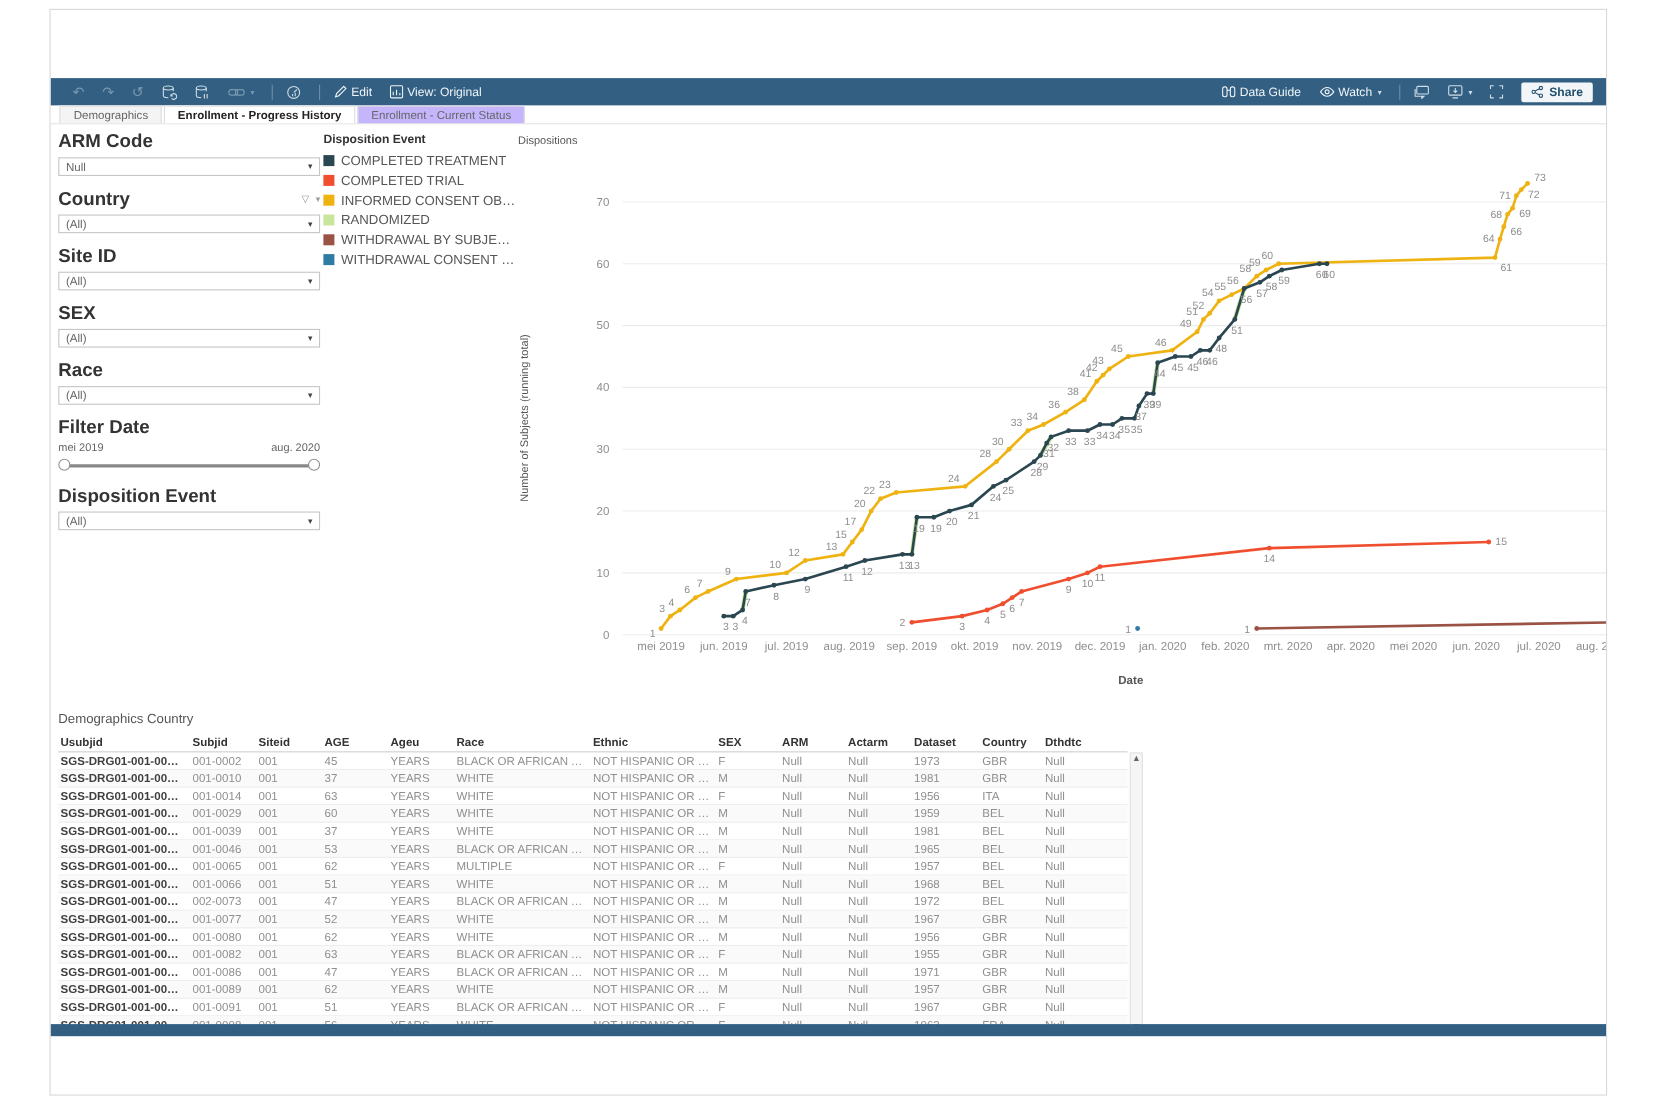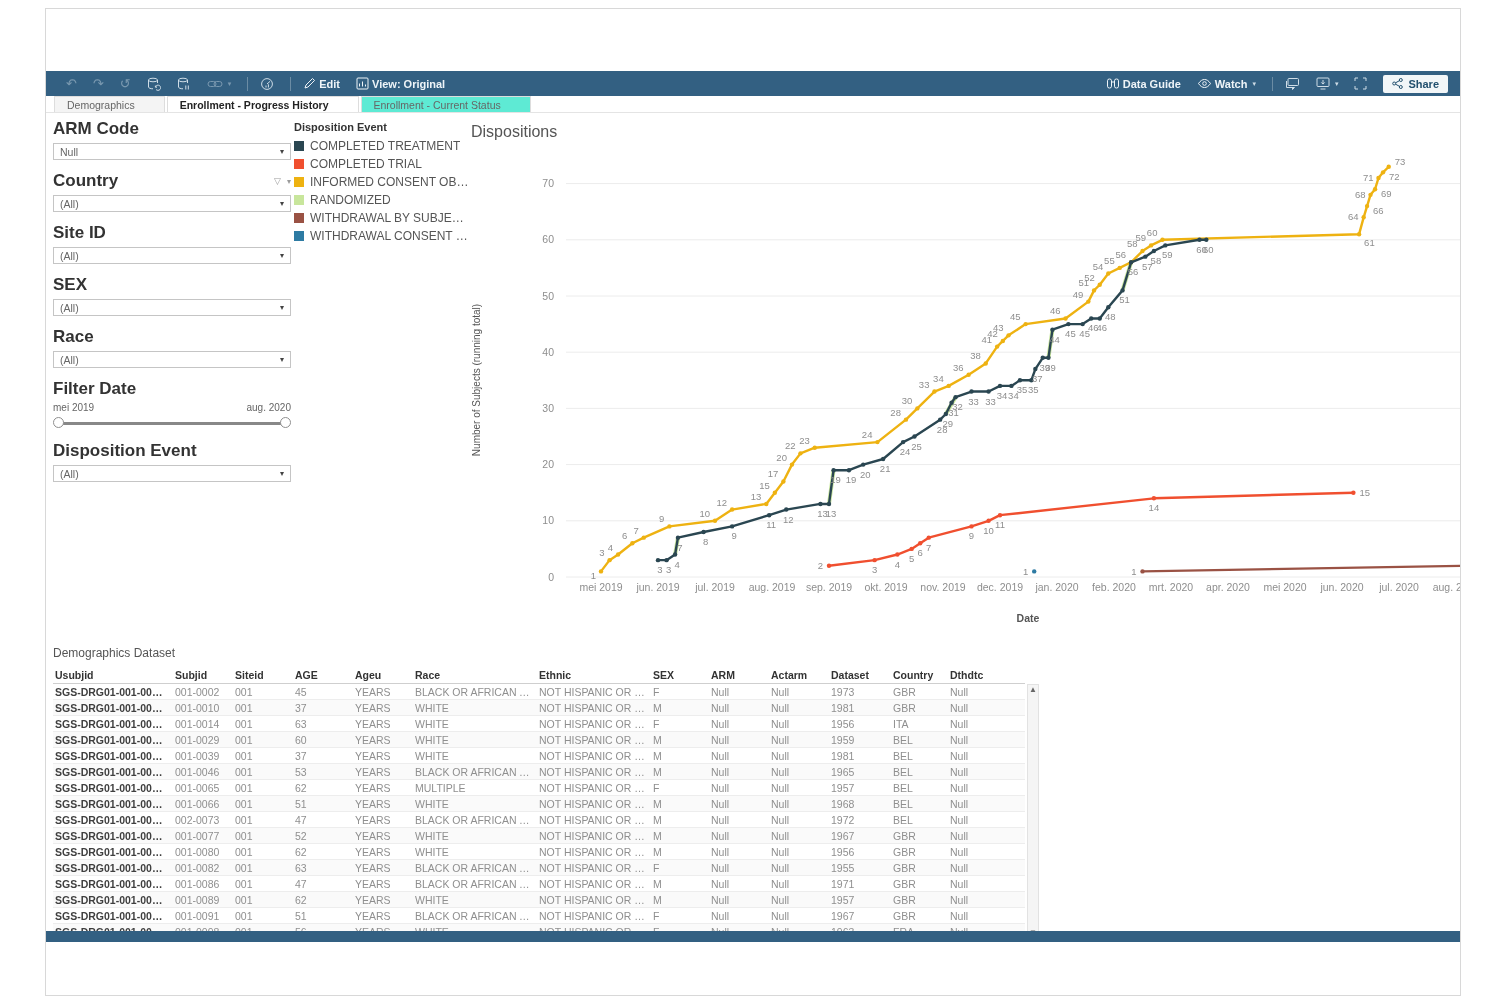--- a/index.html
+++ b/index.html
@@ -6,33 +6,33 @@
     font-family:"Liberation Sans",sans-serif;}
   .frame{position:absolute;left:45px;top:8px;width:1414px;height:986px;background:#fff;
     border:1px solid #d8d8d8;overflow:hidden;}
   
   .toolbar{position:absolute;left:0;top:62px;width:100%;height:25px;background:#336082;
     display:flex;align-items:center;color:#d7e2ea;font-size:11px;box-sizing:border-box;padding:0 12px 0 20px;}
   .tbi{display:flex;align-items:center;gap:3px;margin-right:16px;cursor:pointer;white-space:nowrap;}
   .tbi svg{display:block;}
   .dim{opacity:.45;}
   .tsep{width:1px;height:14px;background:rgba(255,255,255,.28);margin:0 12px 0 0;}
-  .tbtxt{font-weight:bold;color:#eef4f8;}
+  .tbtxt{font-weight:normal;color:#eef4f8;}
   .spacer{flex:1;}
   .glyph{font-size:13px;line-height:1;color:#cfdde7;}
   .caret{font-size:7px;color:#cfdde7;margin-left:2px;}
   .share-btn{display:flex;align-items:center;gap:5px;background:#f2f6f8;color:#22506e;
     font-weight:bold;padding:3px 9px;border-radius:2px;cursor:pointer;}
   
   .tabs{position:absolute;left:0;top:87px;width:100%;height:17px;display:flex;padding-left:8px;
     font-size:10.5px;color:#666;border-bottom:1px solid #e4e4e4;box-sizing:border-box;background:#fff;}
-  .tab{padding:2px 29px 0 12px;border:1px solid #ddd;border-bottom:none;background:#f4f4f4;
+  .tab{padding:2px 11px 0 12px;border:1px solid #ddd;border-bottom:none;background:#f4f4f4;
     margin-right:2px;white-space:nowrap;cursor:pointer;}
   .tab.active{background:#fff;color:#222;font-weight:bold;}
-  .tab.plain{background:#5eead4;}
+  .tab.plain{background:#c4b5fd;}
   
   .filters{position:absolute;left:7px;top:110px;width:238px;}
   .fblock{margin-bottom:11px;}
   .flabel-row{display:flex;justify-content:space-between;align-items:center;}
   .flabel{font-size:17px;font-weight:600;color:#333;}
   .fic{color:#9a9a9a;font-size:9px;display:flex;gap:6px;align-items:center;}
   .dd{height:15px;border:1px solid #c5c5c5;background:#fff;display:flex;align-items:center;
     justify-content:space-between;padding:0 6px;font-size:10.5px;color:#666;margin-top:4px;cursor:pointer;}
   .ddcaret{color:#444;font-size:8px;}
   .range-labels{display:flex;justify-content:space-between;font-size:10px;color:#666;margin-top:3px;}
@@ -40,21 +40,21 @@
   .slider-track{position:absolute;top:6px;left:5px;right:5px;height:3px;background:#888;border-radius:2px;}
   .handle{position:absolute;top:1px;width:11px;height:11px;border-radius:50%;background:#fff;
     border:1px solid #8f8f8f;box-sizing:border-box;cursor:pointer;}
   
   .legend{position:absolute;left:248px;top:112px;width:175px;}
   .legend-title{font-size:11px;font-weight:600;color:#333;margin-bottom:6px;}
   .litem{display:flex;align-items:center;gap:6px;margin-bottom:4px;cursor:pointer;}
   .lswatch{width:10px;height:10px;flex:0 0 auto;}
   .ltext{font-size:12px;color:#555;white-space:nowrap;overflow:hidden;text-overflow:ellipsis;}
   
-  .chart-title{position:absolute;left:425px;top:114px;font-size:16px;color:#555;}
+  .chart-title{position:absolute;left:425px;top:114px;font-size:10px;color:#555;}
   #chart-svg{position:absolute;left:420px;top:128px;}
   
   .tbl-title{position:absolute;left:7px;top:637px;font-size:12px;color:#555;}
   .table-wrap{position:absolute;left:7px;top:658px;width:986px;}
   .trow{display:grid;grid-template-columns:120px 60px 60px 60px 60px 124px 114px 58px 60px 60px 62px 57px 77px;
     height:15px;align-items:center;border-bottom:1px solid #ededed;font-size:10.5px;color:#8f8f8f;width:972px;}
   .trow>div{padding:0 6px 0 2px;overflow:hidden;white-space:nowrap;text-overflow:ellipsis;}
   .thead{font-weight:bold;color:#333;border-bottom:1px solid #cfcfcf;height:16px;}
   .trow.even{background:#fafafa;}
   .c0{color:#3f3f3f;font-weight:bold;}
@@ -519,21 +519,21 @@
       <text x="893.4" y="358.7" font-size="9.5" fill="#8e8e8e" text-anchor="start">15</text>
       <polyline points="676.5,434.38 1001.4,428.76" fill="none" stroke="#9a5244" stroke-width="2.4" stroke-linejoin="round"></polyline>
       <circle cx="676.5" cy="434.38" r="2.2" fill="#9a5244"></circle>
       <text x="670.5" y="438.38" font-size="9.5" fill="#8e8e8e" text-anchor="end">1</text>
       <circle cx="1001.4" cy="428.76" r="2.2" fill="#9a5244"></circle>
       <text x="1007.4" y="432.76" font-size="9.5" fill="#8e8e8e" text-anchor="start">2</text>
       <circle cx="568.2" cy="434.38" r="2.2" fill="#2e7ba3"></circle>
       <text x="562.2" y="438.38" font-size="9.5" fill="#8e8e8e" text-anchor="end">1</text>
     </svg>
 
-  <div class="tbl-title">Demographics Dataset</div>
+  <div class="tbl-title">Demographics Country</div>
   <div class="table-wrap" id="table-wrap">
       <div class="trow thead">
         <div>Usubjid</div>
         <div>Subjid</div>
         <div>Siteid</div>
         <div>AGE</div>
         <div>Ageu</div>
         <div>Race</div>
         <div>Ethnic</div>
         <div>SEX</div>

